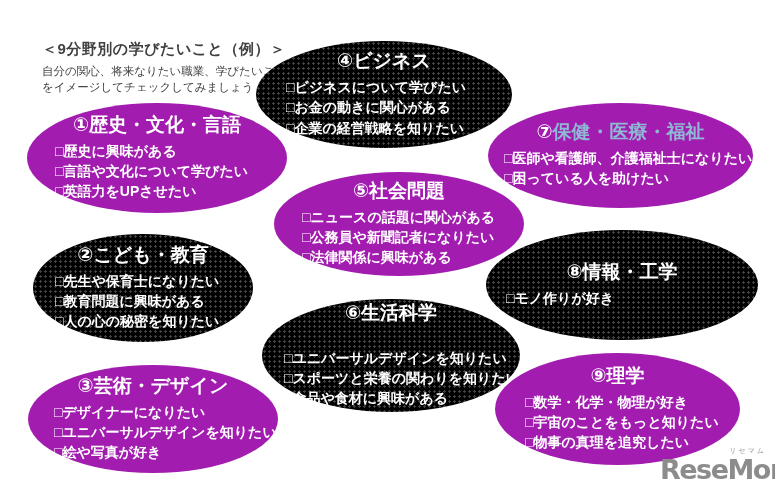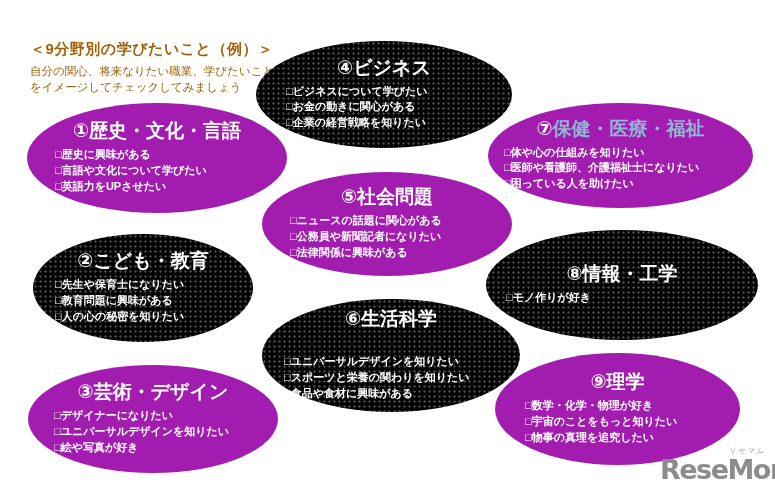--- a/index.html
+++ b/index.html
@@ -1,40 +1,40 @@
 <!DOCTYPE html>
 <html><head>
 <meta charset="utf-8">
 <style>
   html,body{margin:0;padding:0;background:#fff;}
   .canvas{
     position:relative;width:775px;height:489px;background:#ffffff;overflow:hidden;
     font-family:"Liberation Sans","DejaVu Sans",sans-serif;
   }
   
-  .hdr{position:absolute;left:30px;top:40px;color:#a16207;}
+  .hdr{position:absolute;left:42px;top:40px;color:#404040;}
   .hdr-title{font-size:15px;font-weight:bold;letter-spacing:0.5px;}
   .hdr-sub{font-size:11.5px;line-height:1.4;margin-top:4px;}
   
   .ellipse{
     position:absolute;border-radius:50%;background:#a21caf;color:#fff;
     display:flex;flex-direction:column;justify-content:center;box-sizing:border-box;
   }
   .dotted{
     background-color:#000;
     background-image:radial-gradient(rgba(255,255,255,0.26) 1px, rgba(0,0,0,0) 1.4px);
     background-size:5px 5px;
   }
   .e-title{
     text-align:center;font-weight:bold;font-size:19px;line-height:1.1;
     margin-bottom:5px;white-space:nowrap;
   }
   .blue .e-label{color:#8fb8d4;}
   .e-items{
-    font-weight:bold;font-size:11px;line-height:1.45;
+    font-weight:bold;font-size:14px;line-height:1.45;
     padding-left:var(--pad,24px);white-space:nowrap;
   }
   
   .logo{position:absolute;left:660px;top:446px;width:112px;height:40px;color:#8c8c8c;}
   .logo-ruby{
     position:absolute;right:6px;top:0;font-size:7px;letter-spacing:2px;color:#9a9a9a;
   }
   .logo-text{
     position:absolute;left:0;top:8px;font-size:27px;font-weight:bold;
     letter-spacing:-1.5px;font-family:"DejaVu Sans","Liberation Sans",sans-serif;
@@ -82,42 +82,41 @@
 
   <div class="ellipse dotted" style="left:256px;top:41px;width:256px;height:107px;--pad:30px;">
     <div class="e-title"><span class="e-num">④</span><span class="e-label">ビジネス</span></div>
     <div class="e-items">
       <div class="e-item">□ビジネスについて学びたい</div>
       <div class="e-item">□お金の動きに関心がある</div>
       <div class="e-item">□企業の経営戦略を知りたい</div>
     </div>
   </div>
 
-  <div class="ellipse" style="left:262px;top:172px;width:250px;height:104px;--pad:28px;">
+  <div class="ellipse" style="left:274px;top:172px;width:250px;height:104px;--pad:28px;">
     <div class="e-title"><span class="e-num">⑤</span><span class="e-label">社会問題</span></div>
     <div class="e-items">
       <div class="e-item">□ニュースの話題に関心がある</div>
       <div class="e-item">□公務員や新聞記者になりたい</div>
       <div class="e-item">□法律関係に興味がある</div>
     </div>
   </div>
 
   <div class="ellipse dotted" style="left:262px;top:299px;width:258px;height:113px;gap:19px;--pad:22px;">
     <div class="e-title"><span class="e-num">⑥</span><span class="e-label">生活科学</span></div>
     <div class="e-items">
       <div class="e-item">□ユニバーサルデザインを知りたい</div>
       <div class="e-item">□スポーツと栄養の関わりを知りたい</div>
       <div class="e-item">□食品や食材に興味がある</div>
     </div>
   </div>
 
   <div class="ellipse blue" style="left:488px;top:103px;width:265px;height:105px;--pad:16px;">
     <div class="e-title"><span class="e-num">⑦</span><span class="e-label">保健・医療・福祉</span></div>
     <div class="e-items">
-      <div class="e-item">□体や心の仕組みを知りたい</div>
       <div class="e-item">□医師や看護師、介護福祉士になりたい</div>
       <div class="e-item">□困っている人を助けたい</div>
     </div>
   </div>
 
   <div class="ellipse dotted" style="left:486px;top:230px;width:272px;height:110px;--pad:20px;">
     <div class="e-title"><span class="e-num">⑧</span><span class="e-label">情報・工学</span></div>
     <div class="e-items">
       <div class="e-item">□モノ作りが好き</div>
     </div>

